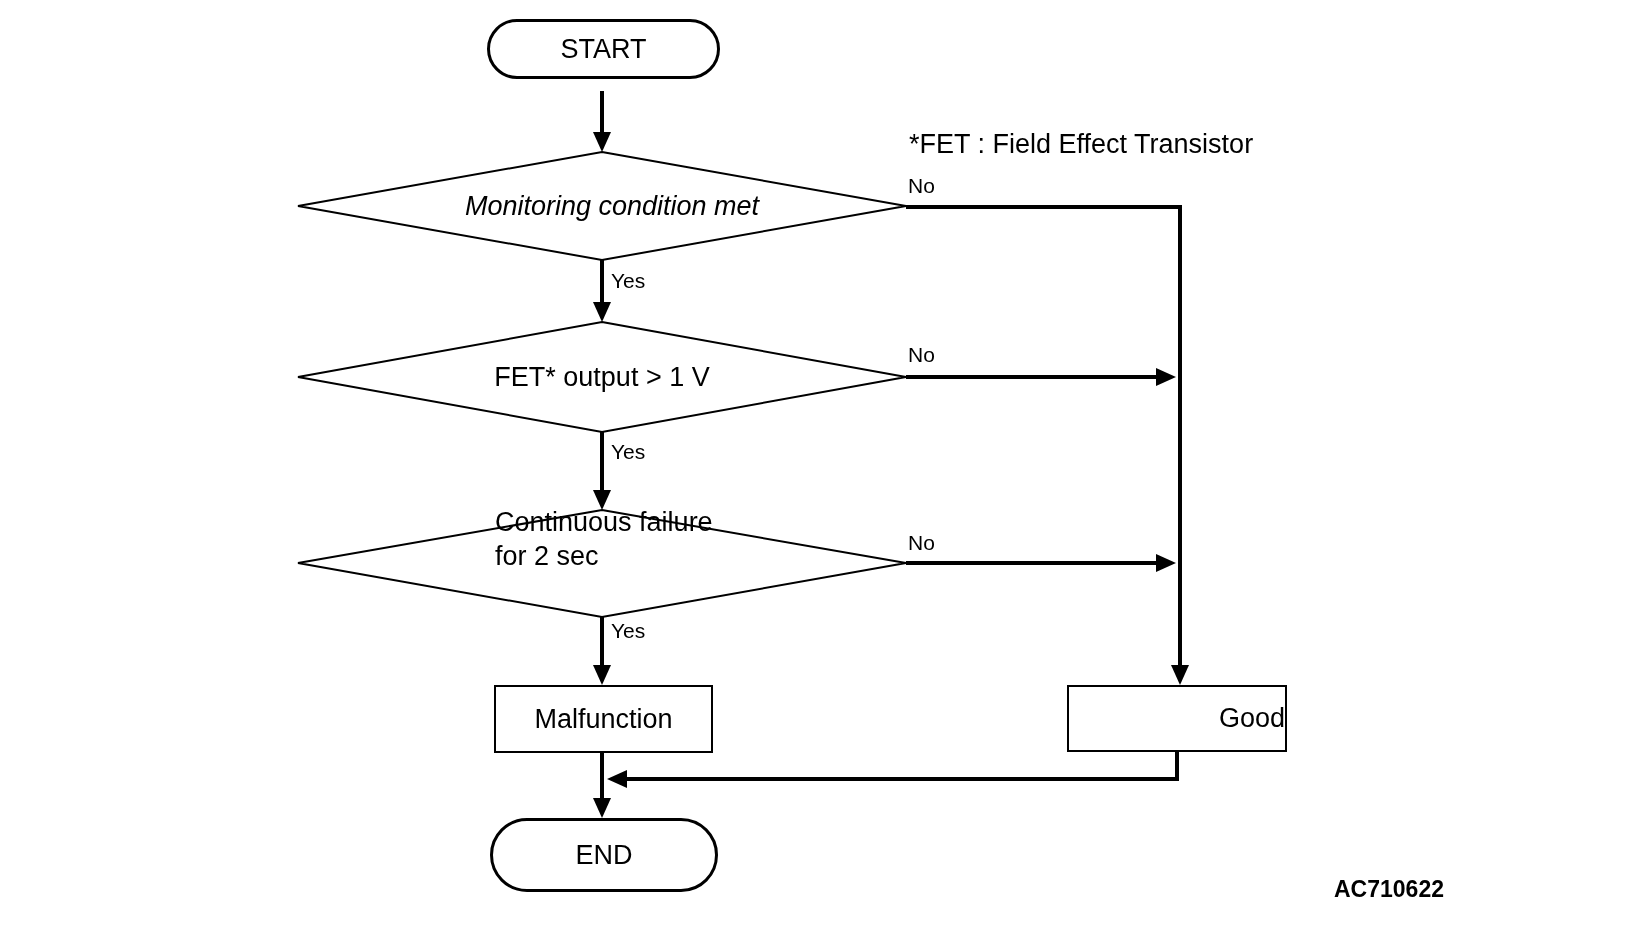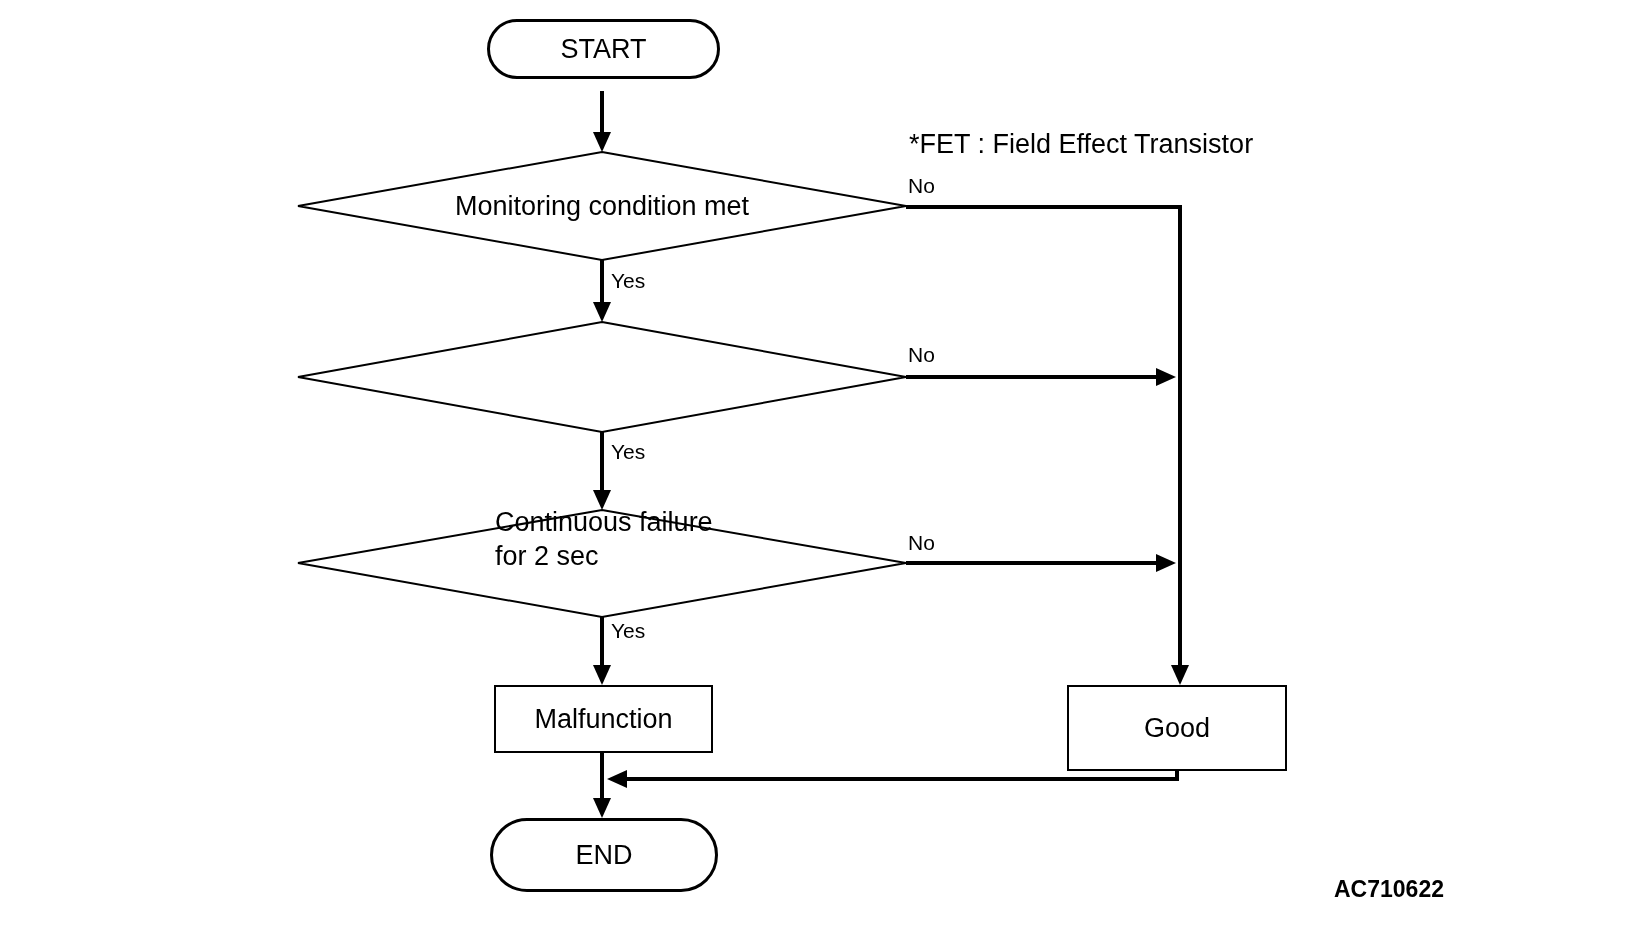--- a/index.html
+++ b/index.html
@@ -92,30 +92,31 @@
   </svg>
 
   <div class="node pill" style="left:487px;top:19px;width:233px;height:60px;border-radius:35px;">
     <span>START</span>
   </div>
 
   <div class="node" style="left:494px;top:685px;width:219px;height:68px;align-items:center;">
     <span>Malfunction</span>
   </div>
 
-  <div class="node" style="left:1067px;top:685px;width:220px;height:86px;">
+  <div class="node" style="left:1067px;top:685px;width:220px;height:67px;justify-content:flex-end;">
     <span>Good</span>
   </div>
 
   <div class="node pill" style="left:490px;top:818px;width:228px;height:74px;border-radius:37px;">
     <span>END</span>
   </div>
 
-  <div class="dtext center" style="left:302px;top:189px;width:600px;">Monitoring condition met</div>
+  <div class="dtext center" style="left:312px;top:189px;width:600px;font-style:italic;">Monitoring condition met</div>
 
+  <div class="dtext center" style="left:302px;top:360px;width:600px;">FET* output &gt; 1 V</div>
 
   <div class="dtext" style="left:495px;top:505px;">
     <div>Continuous failure</div>
     <div>for 2 sec</div>
   </div>
 
   <div class="edge-label" style="left:908px;top:170px;">No</div>
   <div class="edge-label" style="left:611px;top:265px;">Yes</div>
   <div class="edge-label" style="left:908px;top:339px;">No</div>
   <div class="edge-label" style="left:611px;top:436px;">Yes</div>

